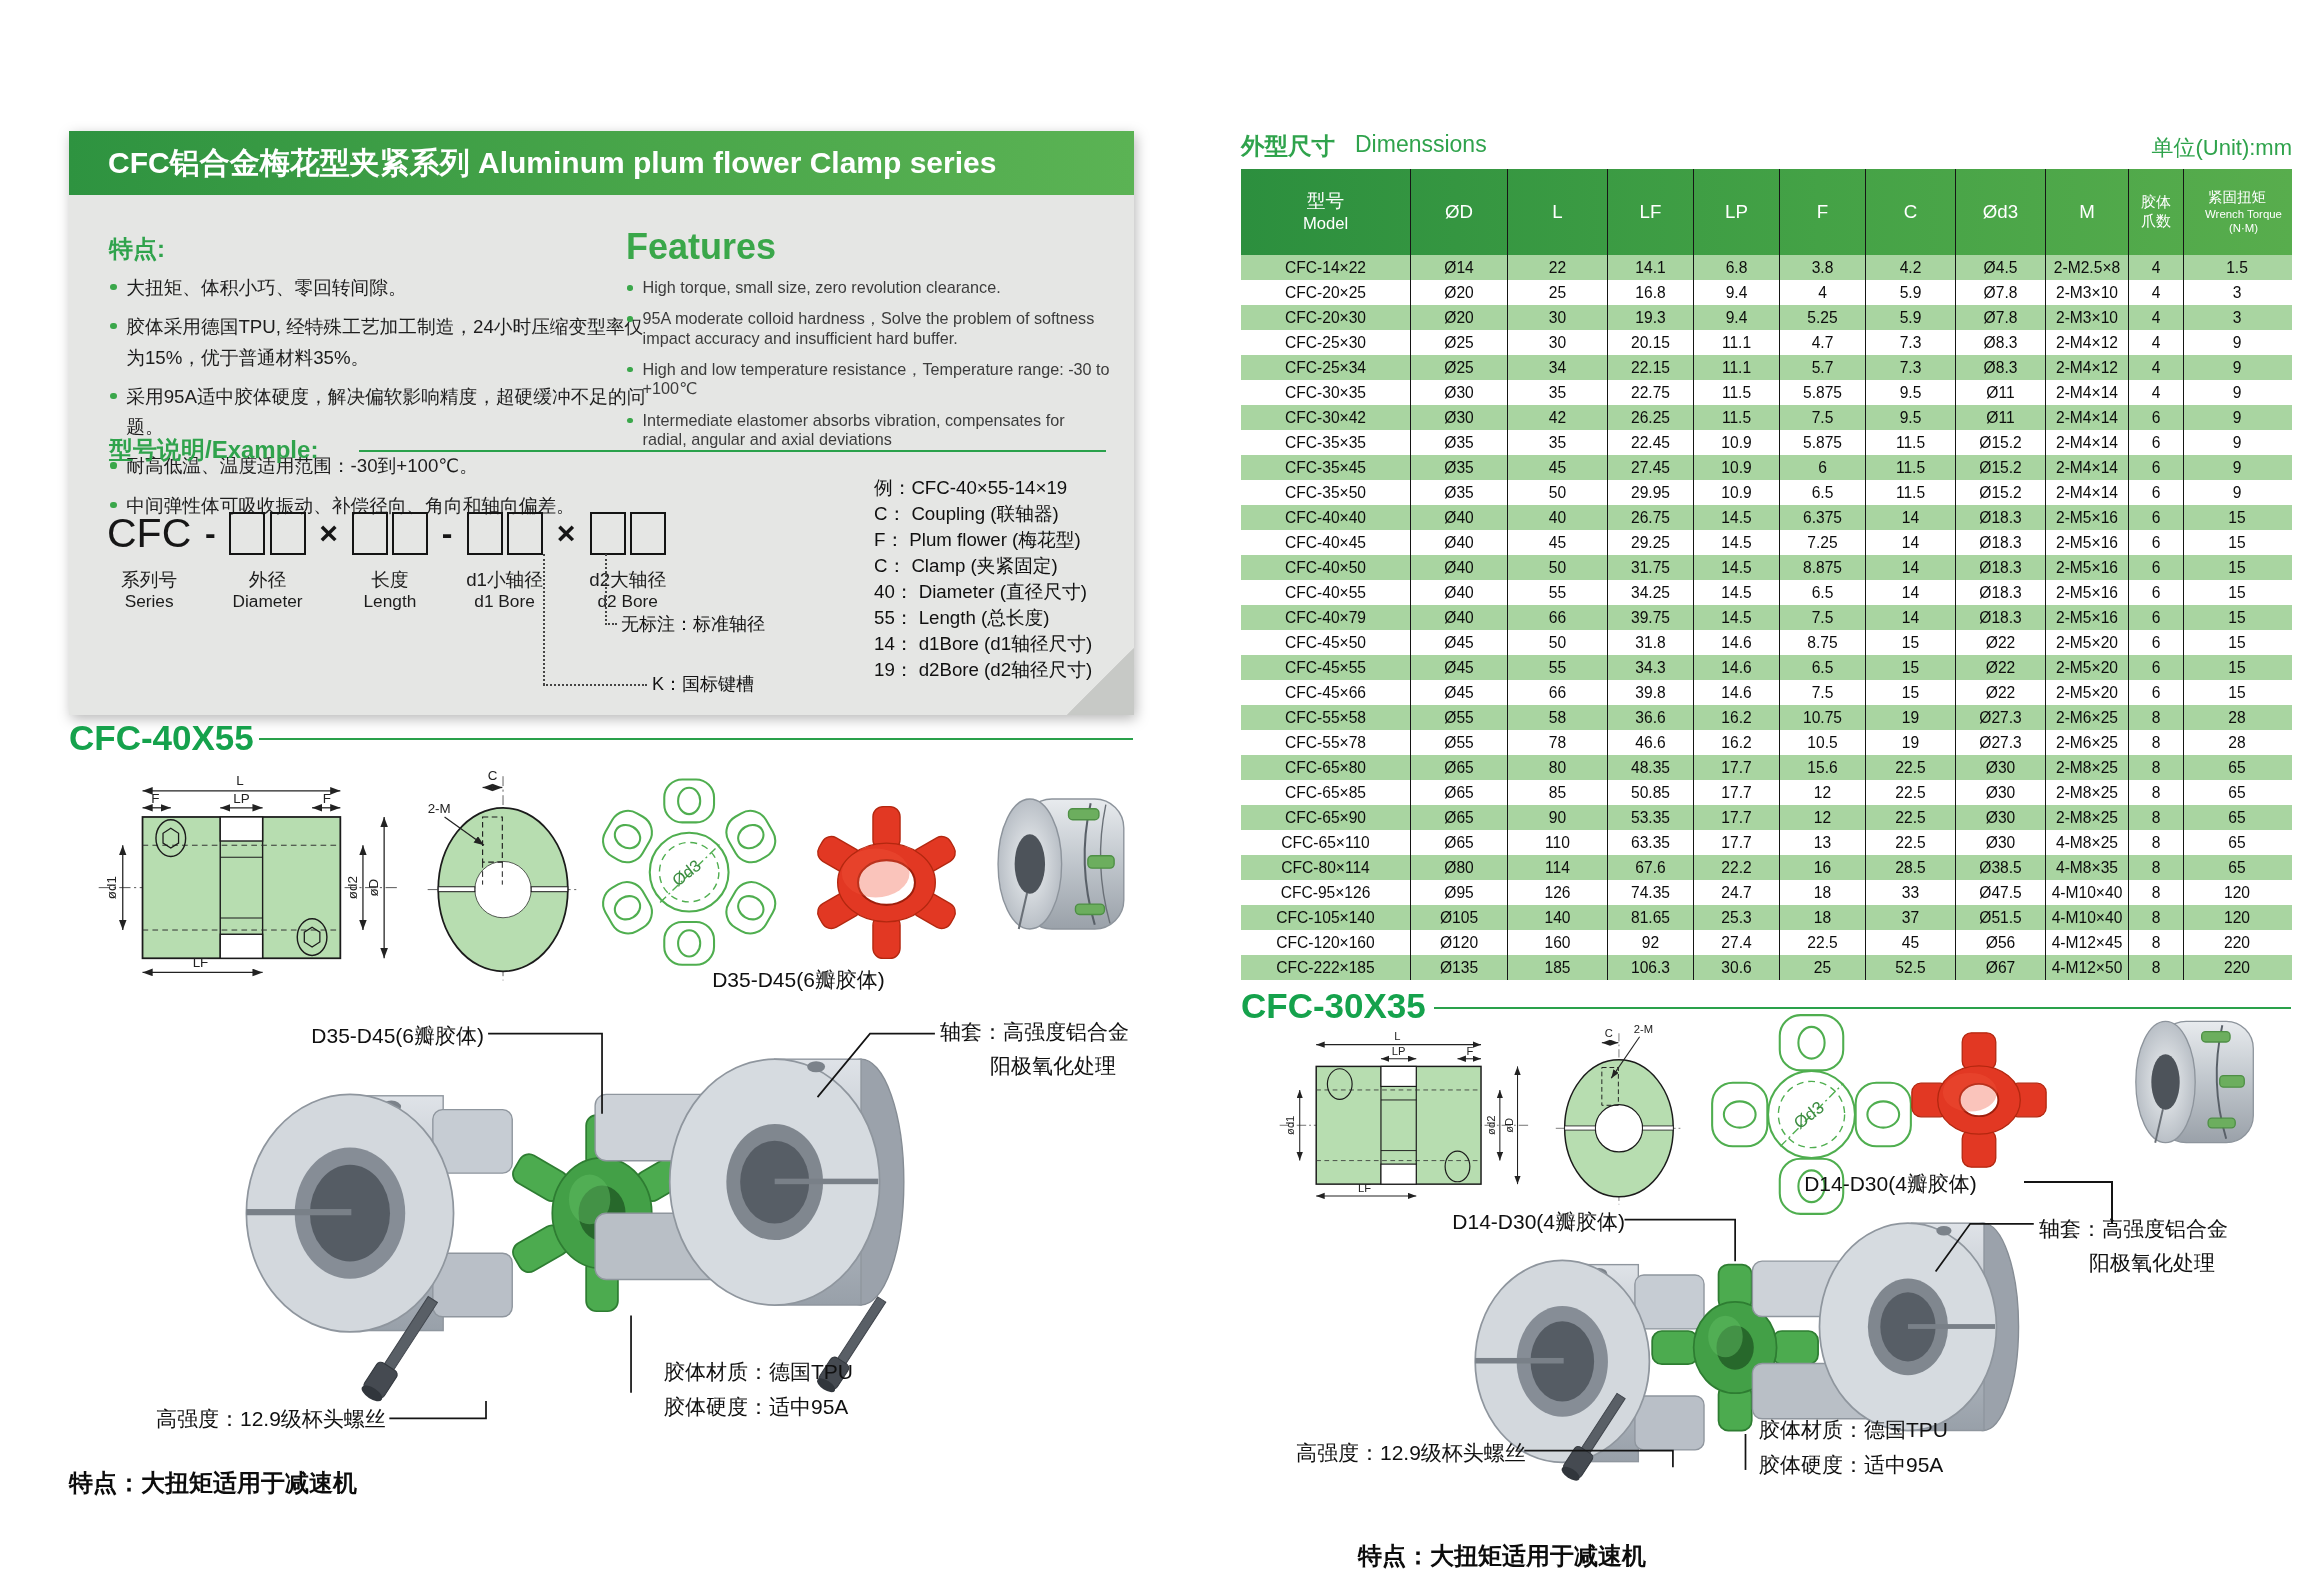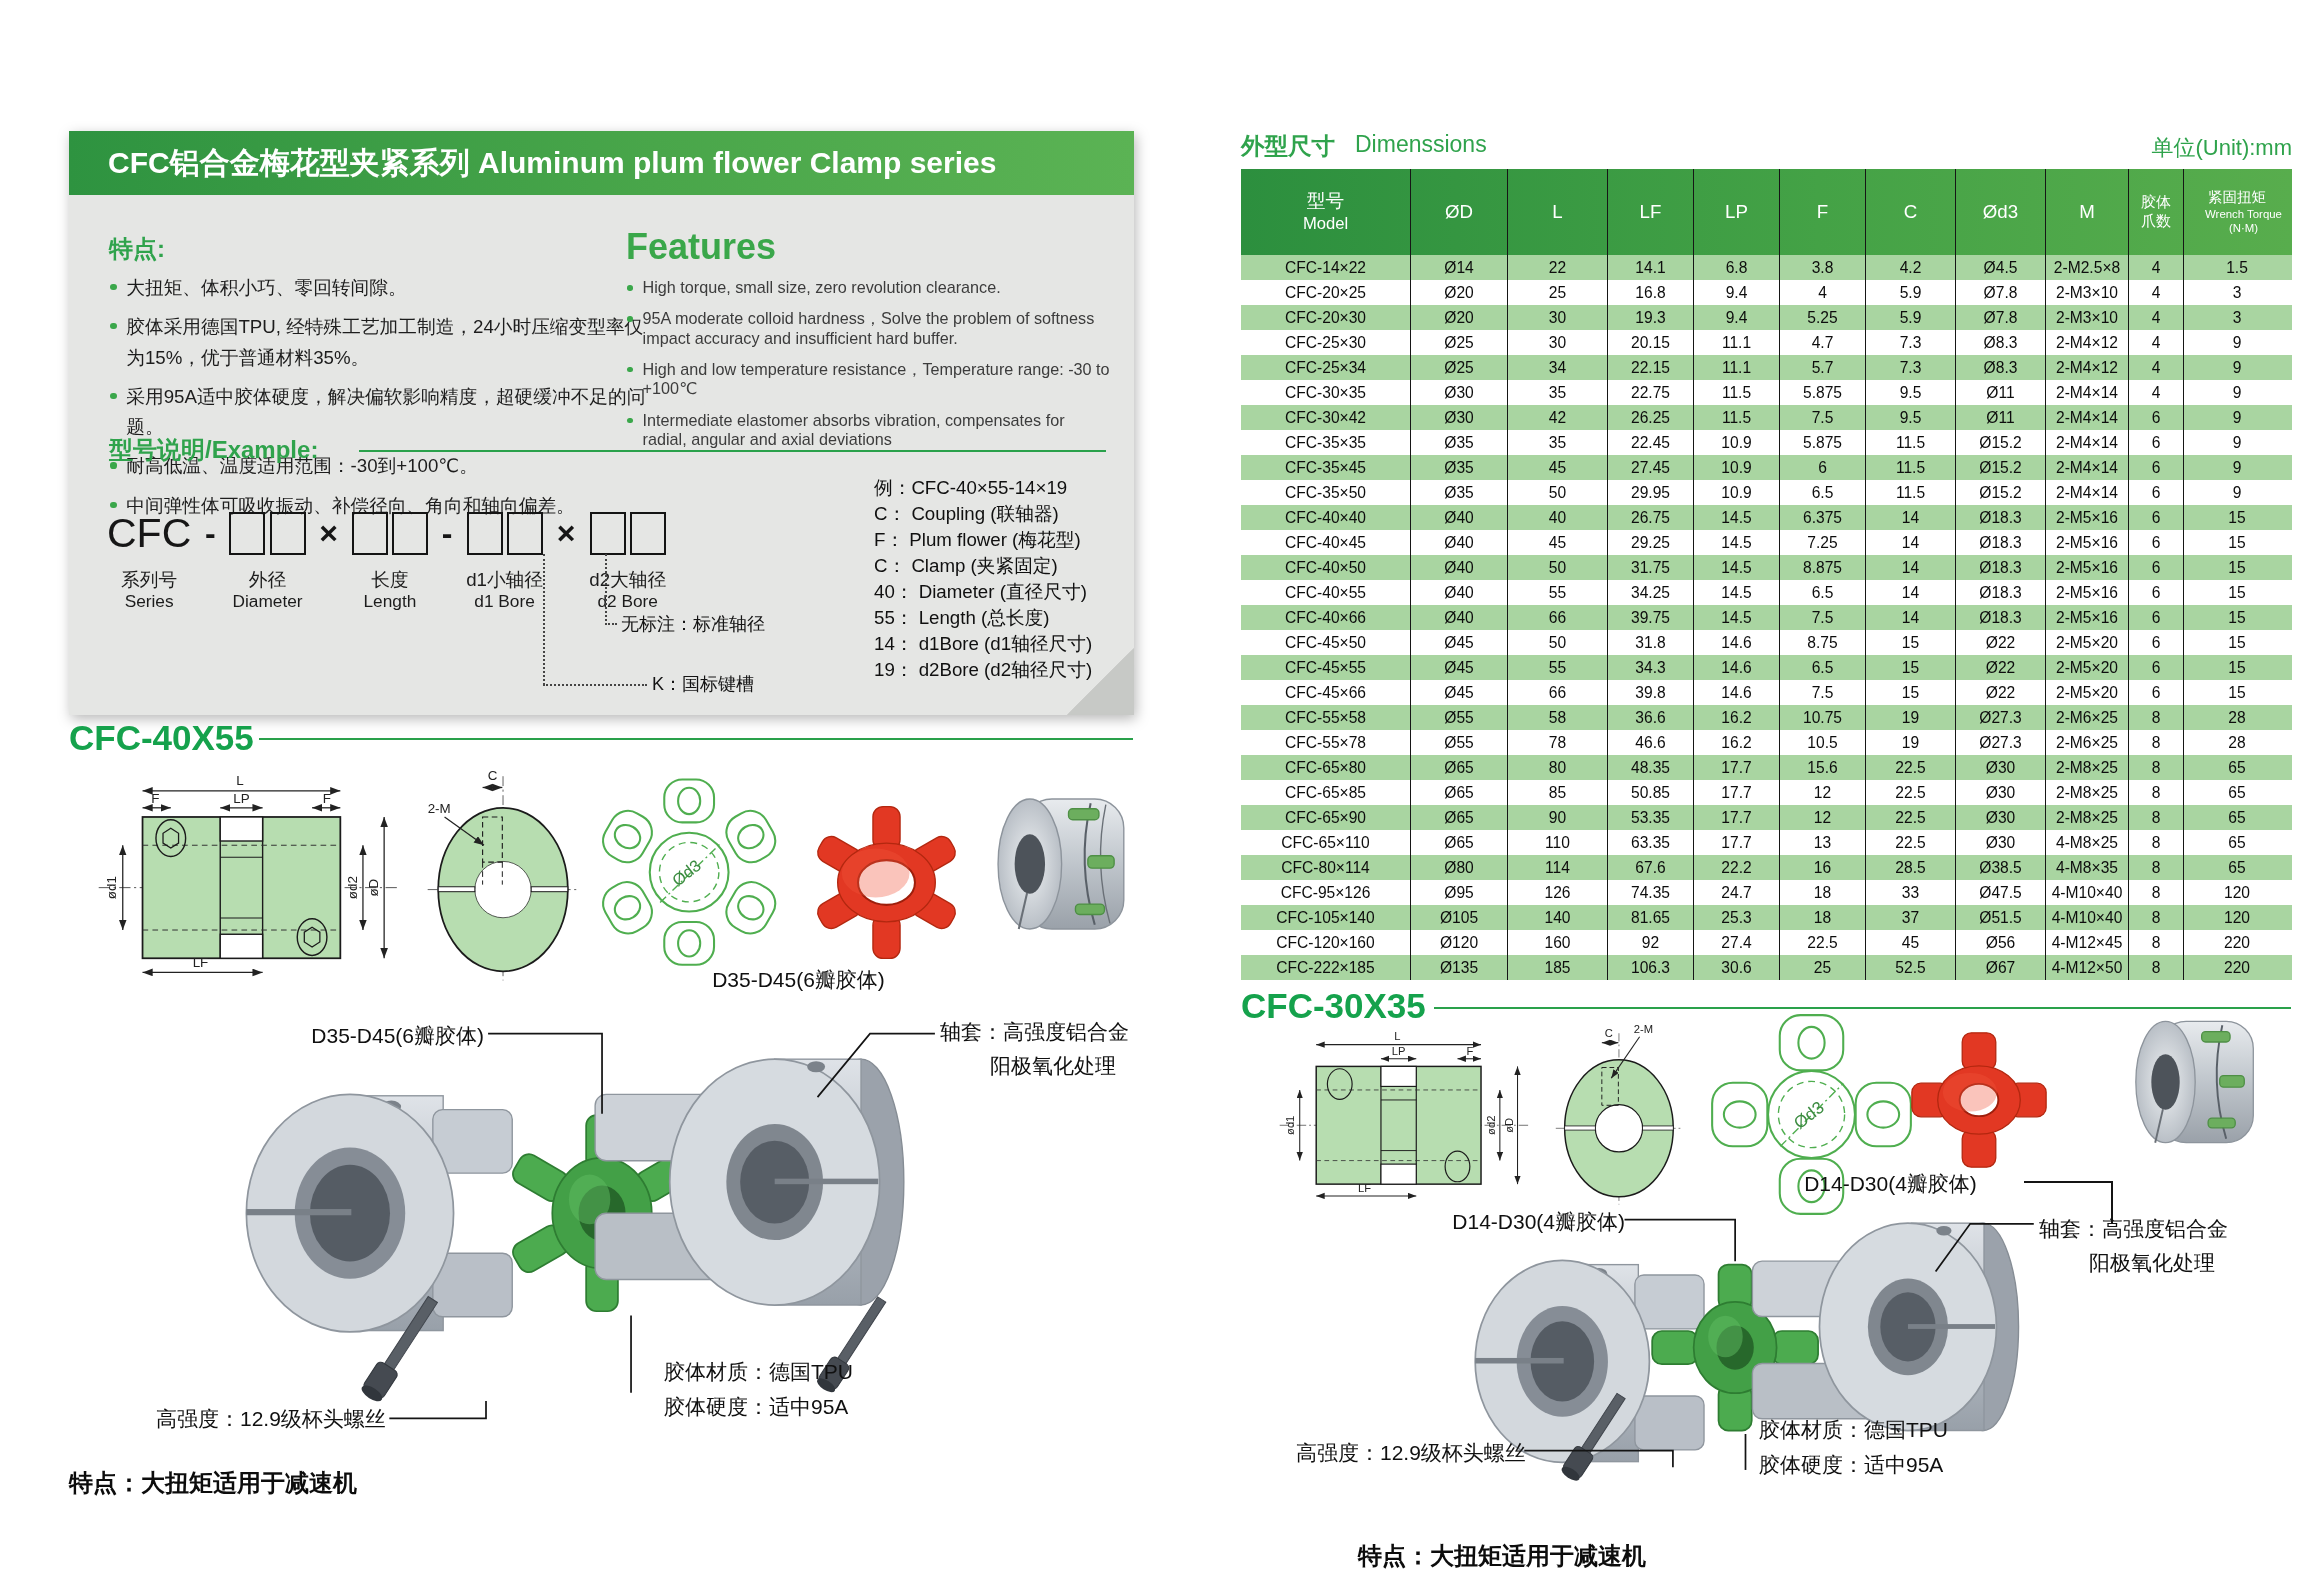--- a/index.html
+++ b/index.html
@@ -664,21 +664,21 @@
           <div class="t-cell">34.25</div>
           <div class="t-cell">14.5</div>
           <div class="t-cell">6.5</div>
           <div class="t-cell">14</div>
           <div class="t-cell">Ø18.3</div>
           <div class="t-cell">2-M5×16</div>
           <div class="t-cell">6</div>
           <div class="t-cell">15</div>
         </div>
         <div class="t-row alt">
-          <div class="t-cell">CFC-40×66</div>
+          <div class="t-cell">CFC-40×79</div>
           <div class="t-cell">Ø40</div>
           <div class="t-cell">66</div>
           <div class="t-cell">39.75</div>
           <div class="t-cell">14.5</div>
           <div class="t-cell">7.5</div>
           <div class="t-cell">14</div>
           <div class="t-cell">Ø18.3</div>
           <div class="t-cell">2-M5×16</div>
           <div class="t-cell">6</div>
           <div class="t-cell">15</div>

